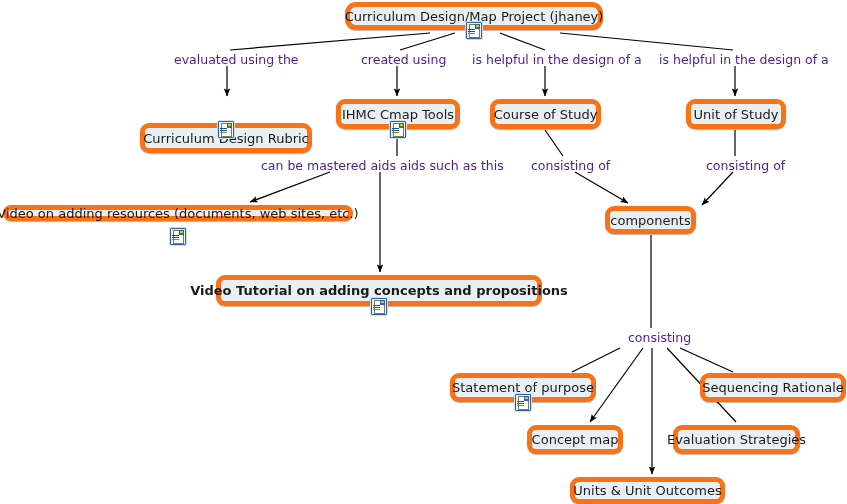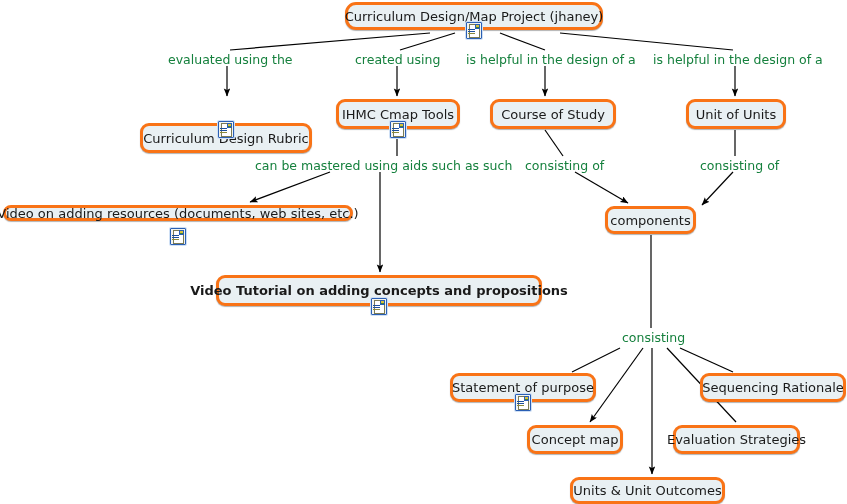--- a/index.html
+++ b/index.html
@@ -26,46 +26,47 @@
     width: 847px;
     height: 504px;
     pointer-events: none;
   }
 
   
   .node {
     position: absolute;
     box-sizing: border-box;
     background: #e9f0f3;
-    border: 3px solid #f97316;
+    border: 5px solid #f97316;
     border-radius: 9px;
     color: #1a1a1a;
     font-size: 13px;
     line-height: 1;
     display: flex;
     align-items: center;
     justify-content: center;
     padding: 0 9px;
     white-space: nowrap;
     box-shadow: 0 1px 1px rgba(0,0,0,0.30);
     cursor: default;
   }
   .node.root {
     border-radius: 11px;
   }
 
   
   .link-label {
     position: absolute;
     font-size: 12.5px;
-    color: #15803d;
+    color: #4c1d95;
     line-height: 1;
     white-space: nowrap;
     background: transparent;
     cursor: default;
+    margin-left: 6px;
   }
 
   
   .res-icon {
     position: absolute;
     width: 16px;
     height: 17px;
     box-sizing: border-box;
     border: 1px solid #2a5fb4;
     background: #f3f4ee;
@@ -170,22 +171,22 @@
       <div class="node" style="left: 336px; top: 99px; width: 124px; height: 30px;">IHMC Cmap Tools</div>
       <div class="res-icon" style="left: 390px; top: 121px;">
         <span class="sheet"></span>
         <span class="ln a"></span>
         <span class="ln b"></span>
         <span class="ln c"></span>
         <span class="thumb">
           <i></i>
         </span>
       </div>
-      <div class="node" style="left: 490px; top: 99px; width: 126px; height: 30px;">Course of Study</div>
-      <div class="node" style="left: 686px; top: 99px; width: 100px; height: 30px;">Unit of Units</div>
+      <div class="node" style="left: 490px; top: 99px; width: 111px; height: 30px;">Course of Study</div>
+      <div class="node" style="left: 686px; top: 99px; width: 100px; height: 30px;">Unit of Study</div>
       <div class="node" style="left: 3px; top: 205px; width: 350px; height: 16px; border-radius: 11px;">Video on adding resources (documents, web sites, etc.)</div>
       <div class="res-icon" style="left: 170px; top: 228px;">
         <span class="sheet"></span>
         <span class="ln a"></span>
         <span class="ln b"></span>
         <span class="ln c"></span>
         <span class="thumb">
           <i></i>
         </span>
       </div>
@@ -213,19 +214,19 @@
       <div class="node" style="left: 700px; top: 373px; width: 146px; height: 29px;">Sequencing Rationale</div>
       <div class="node" style="left: 527px; top: 425px; width: 96px; height: 29px;">Concept map</div>
       <div class="node" style="left: 673px; top: 425px; width: 127px; height: 29px;">Evaluation Strategies</div>
       <div class="node" style="left: 570px; top: 477px; width: 155px; height: 27px;">Units &amp; Unit Outcomes</div>
     </div>
   <div id="labels">
       <div class="link-label" style="left: 168px; top: 54px;">evaluated using the</div>
       <div class="link-label" style="left: 355px; top: 54px;">created using</div>
       <div class="link-label" style="left: 466px; top: 54px;">is helpful in the design of a</div>
       <div class="link-label" style="left: 653px; top: 54px;">is helpful in the design of a</div>
-      <div class="link-label" style="left: 255px; top: 160px;">can be mastered using aids such as such</div>
+      <div class="link-label" style="left: 255px; top: 160px;">can be mastered aids aids such as this</div>
       <div class="link-label" style="left: 525px; top: 160px;">consisting of</div>
       <div class="link-label" style="left: 700px; top: 160px;">consisting of</div>
       <div class="link-label" style="left: 622px; top: 332px;">consisting</div>
     </div>
 
 </div>
 
 </body></html>

